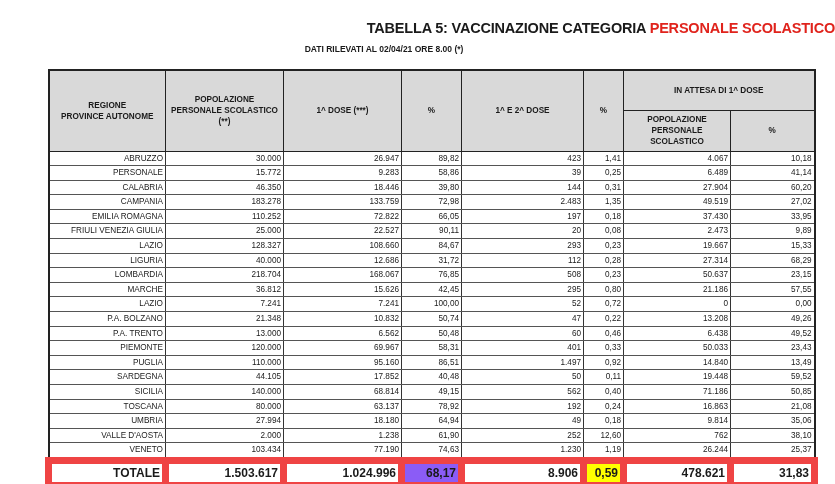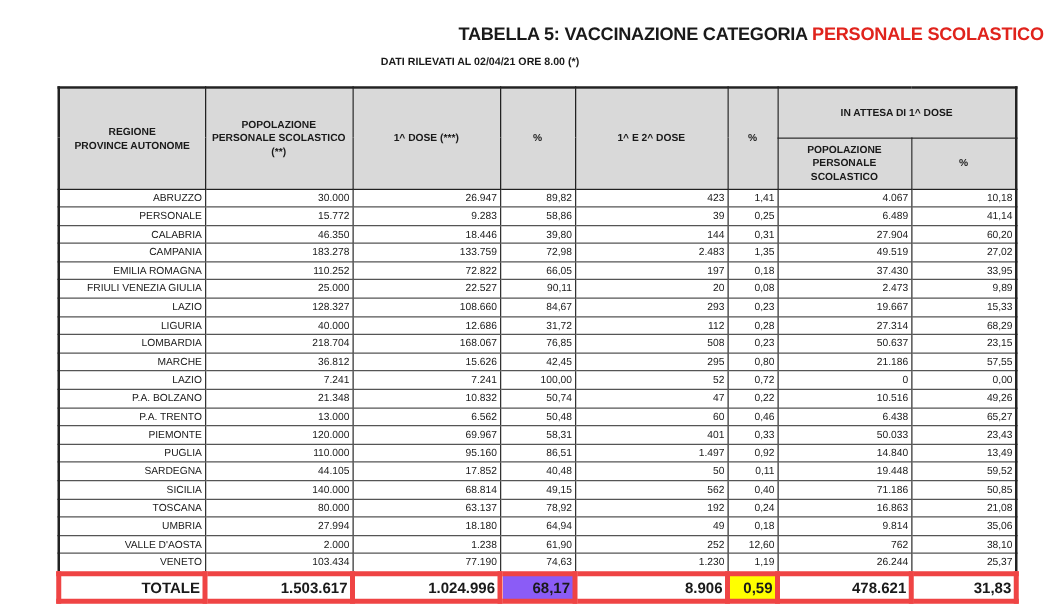--- a/index.html
+++ b/index.html
@@ -6,21 +6,21 @@
   body { width:835px; height:484px; position:relative; overflow:hidden; font-family:"Liberation Sans", sans-serif; color:#1a1a1a; }
   .title { position:absolute; top:20px; left:0; width:835px; text-align:right; font-weight:bold; font-size:14.5px; letter-spacing:-0.2px; }
   .title .accent { color:#e0231c; }
   .subtitle { position:absolute; top:44px; left:0; width:768px; text-align:center; font-weight:bold; font-size:8.5px; }
   table { position:absolute; left:45px; top:69px; border-collapse:collapse; table-layout:fixed; width:766px; }
   td, th { border:1px solid #333; font-size:8.2px; padding:0 2px; white-space:nowrap; overflow:hidden; }
   th { background:#d9d9d9; font-weight:bold; text-align:center; line-height:11px; border:1.5px solid #222; }
   tbody td { height:13.6px; line-height:13.6px; text-align:right; }
   tbody td.name { text-align:right; }
   tbody tr.data td { border-top:1px solid #555; border-bottom:1px solid #555; }
-  tr.total td { font-weight:bold; font-size:12px; height:18px; line-height:18px; border:4px solid #ef4444; }
+  tr.total td { font-weight:bold; font-size:12px; height:18px; line-height:18px; border:7px solid #ef4444; }
   tr.total td.hl { background:#ffff00; }
   table { border:2px solid #222; }
 </style>
 </head>
 <body>
 
 <div class="title"><span>TABELLA 5: VACCINAZIONE CATEGORIA </span><span class="accent">PERSONALE SCOLASTICO</span></div>
 <div class="subtitle">DATI RILEVATI AL 02/04/21 ORE 8.00  (*)</div>
 
 <table>
@@ -160,32 +160,32 @@
         <td>0</td>
         <td>0,00</td>
       </tr>
       <tr class="data">
         <td class="name">P.A. BOLZANO</td>
         <td>21.348</td>
         <td>10.832</td>
         <td>50,74</td>
         <td>47</td>
         <td>0,22</td>
-        <td>10.516</td>
+        <td>13.208</td>
         <td>49,26</td>
       </tr>
       <tr class="data">
         <td class="name">P.A. TRENTO</td>
         <td>13.000</td>
         <td>6.562</td>
         <td>50,48</td>
         <td>60</td>
         <td>0,46</td>
         <td>6.438</td>
-        <td>65,27</td>
+        <td>49,52</td>
       </tr>
       <tr class="data">
         <td class="name">PIEMONTE</td>
         <td>120.000</td>
         <td>69.967</td>
         <td>58,31</td>
         <td>401</td>
         <td>0,33</td>
         <td>50.033</td>
         <td>23,43</td>

